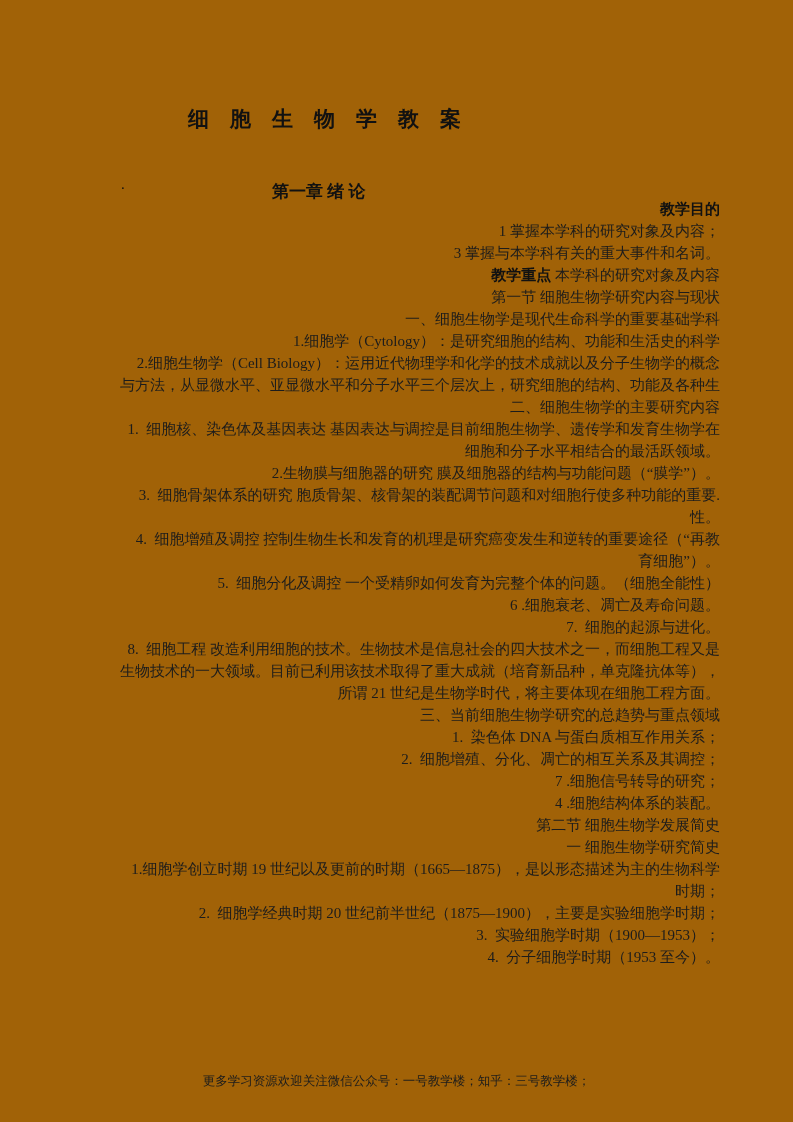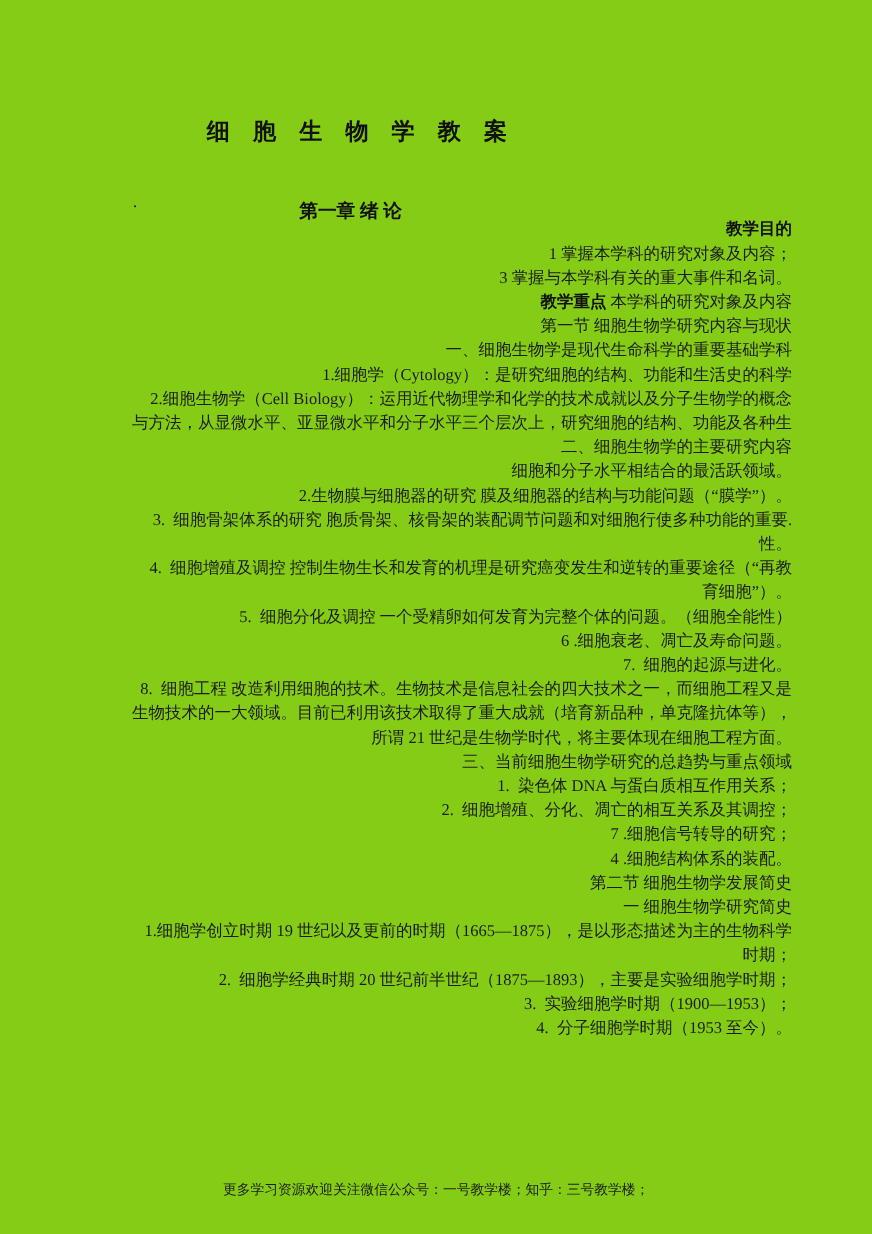--- a/index.html
+++ b/index.html
@@ -4,21 +4,21 @@
 <style>
   html, body {
     margin: 0;
     padding: 0;
     background: #ffffff;
   }
   .page {
     position: relative;
     width: 793px;
     height: 1122px;
-    background: #84cc16;
+    background: #a16207;
     overflow: hidden;
     font-family: "Liberation Serif", "DejaVu Serif", serif;
     color: #1c1c1c;
   }
   .doc-title {
     position: absolute;
     top: 105px;
     left: 188px;
     font-size: 21px;
     font-weight: bold;
@@ -85,20 +85,21 @@
       <div class="line"><span class="b">教学目的</span></div>
       <div class="line">1 掌握本学科的研究对象及内容；</div>
       <div class="line">3 掌握与本学科有关的重大事件和名词。</div>
       <div class="line"><span class="b">教学重点</span> 本学科的研究对象及内容</div>
       <div class="line gap1">第一节 细胞生物学研究内容与现状</div>
       <div class="line">一、细胞生物学是现代生命科学的重要基础学科</div>
       <div class="line">1.细胞学（Cytology）：是研究细胞的结构、功能和生活史的科学</div>
       <div class="line">2.细胞生物学（Cell Biology）：运用近代物理学和化学的技术成就以及分子生物学的概念</div>
       <div class="line">与方法，从显微水平、亚显微水平和分子水平三个层次上，研究细胞的结构、功能及各种生</div>
       <div class="line">二、细胞生物学的主要研究内容</div>
+      <div class="line">1.  细胞核、染色体及基因表达 基因表达与调控是目前细胞生物学、遗传学和发育生物学在</div>
       <div class="line">细胞和分子水平相结合的最活跃领域。</div>
       <div class="line">2.生物膜与细胞器的研究 膜及细胞器的结构与功能问题（“膜学”）。</div>
       <div class="line">3.  细胞骨架体系的研究 胞质骨架、核骨架的装配调节问题和对细胞行使多种功能的重要.</div>
       <div class="line">性。</div>
       <div class="line">4.  细胞增殖及调控 控制生物生长和发育的机理是研究癌变发生和逆转的重要途径（“再教</div>
       <div class="line">育细胞”）。</div>
       <div class="line">5.  细胞分化及调控 一个受精卵如何发育为完整个体的问题。（细胞全能性）</div>
       <div class="line">6 .细胞衰老、凋亡及寿命问题。</div>
       <div class="line">7.  细胞的起源与进化。</div>
       <div class="line">8.  细胞工程 改造利用细胞的技术。生物技术是信息社会的四大技术之一，而细胞工程又是</div>
@@ -106,19 +107,19 @@
       <div class="line">所谓 21 世纪是生物学时代，将主要体现在细胞工程方面。</div>
       <div class="line">三、当前细胞生物学研究的总趋势与重点领域</div>
       <div class="line">1.  染色体 DNA 与蛋白质相互作用关系；</div>
       <div class="line">2.  细胞增殖、分化、凋亡的相互关系及其调控；</div>
       <div class="line">7 .细胞信号转导的研究；</div>
       <div class="line">4 .细胞结构体系的装配。</div>
       <div class="line gap2">第二节 细胞生物学发展简史</div>
       <div class="line">一 细胞生物学研究简史</div>
       <div class="line">1.细胞学创立时期 19 世纪以及更前的时期（1665—1875），是以形态描述为主的生物科学</div>
       <div class="line">时期；</div>
-      <div class="line">2.  细胞学经典时期 20 世纪前半世纪（1875—1893），主要是实验细胞学时期；</div>
+      <div class="line">2.  细胞学经典时期 20 世纪前半世纪（1875—1900），主要是实验细胞学时期；</div>
       <div class="line">3.  实验细胞学时期（1900—1953）；</div>
       <div class="line">4.  分子细胞学时期（1953 至今）。</div>
     </div>
 
   <div class="footer-note">更多学习资源欢迎关注微信公众号：一号教学楼；知乎：三号教学楼；</div>
 </div>
 
 </body></html>

